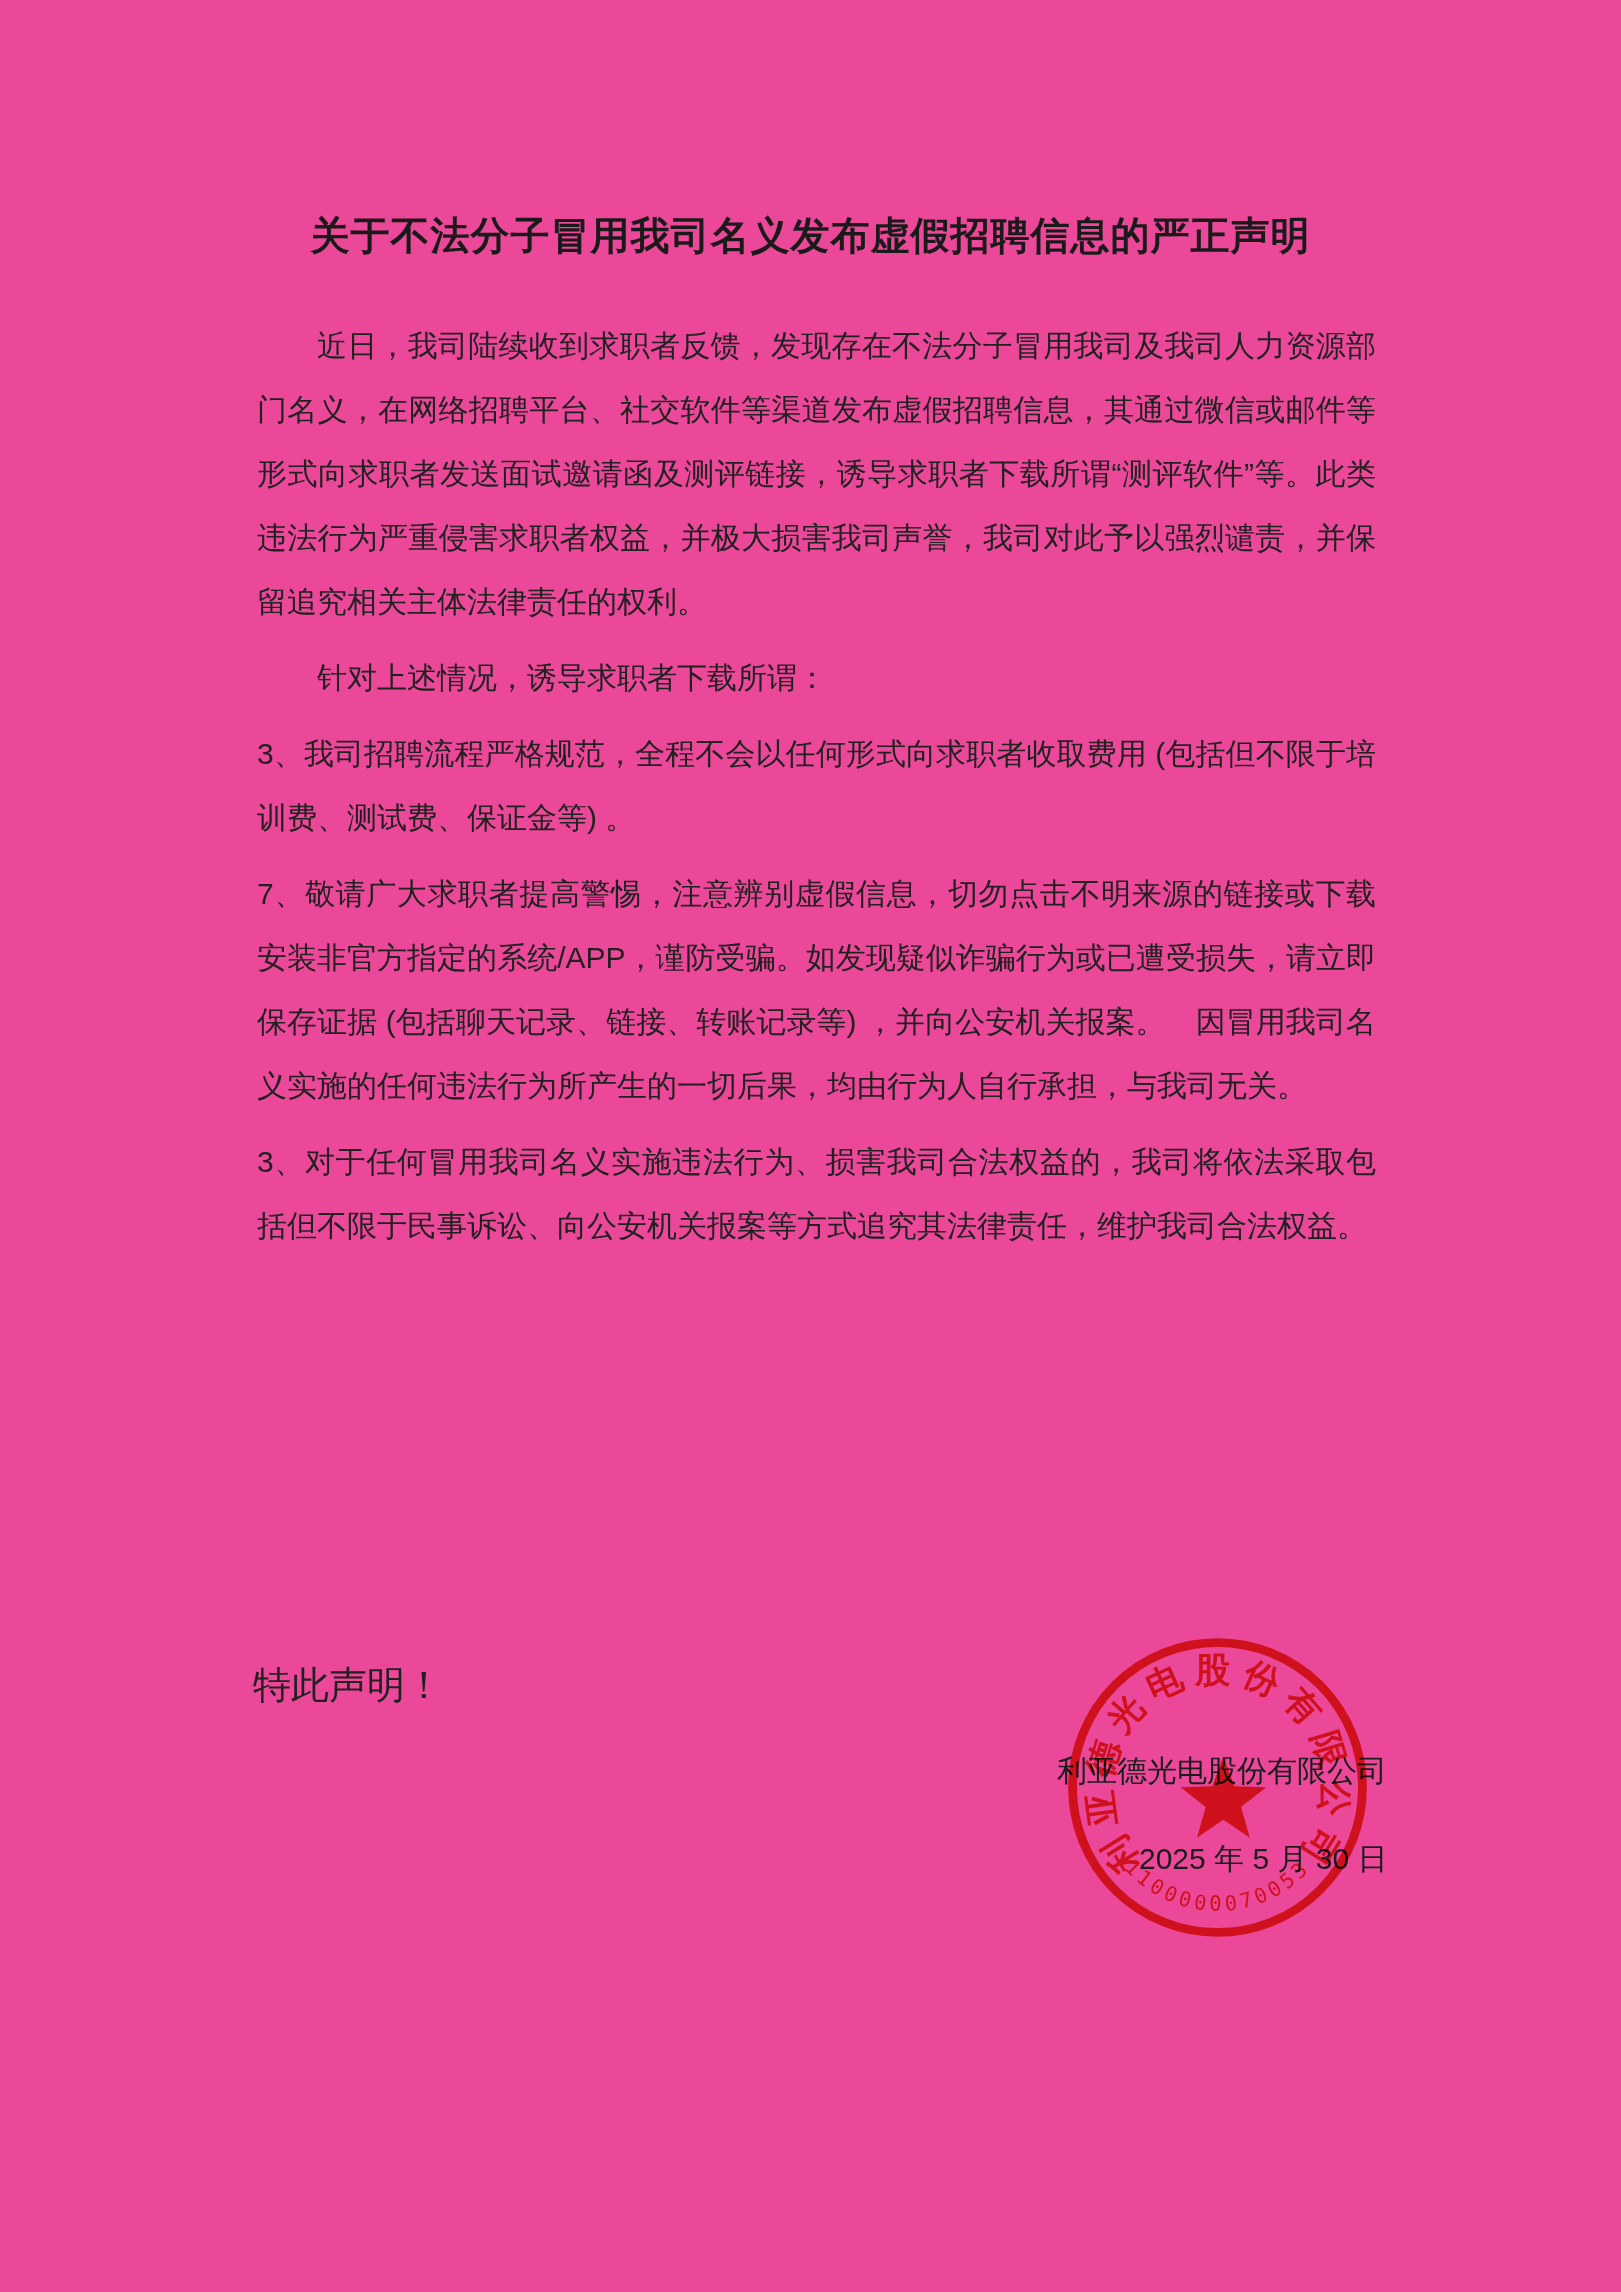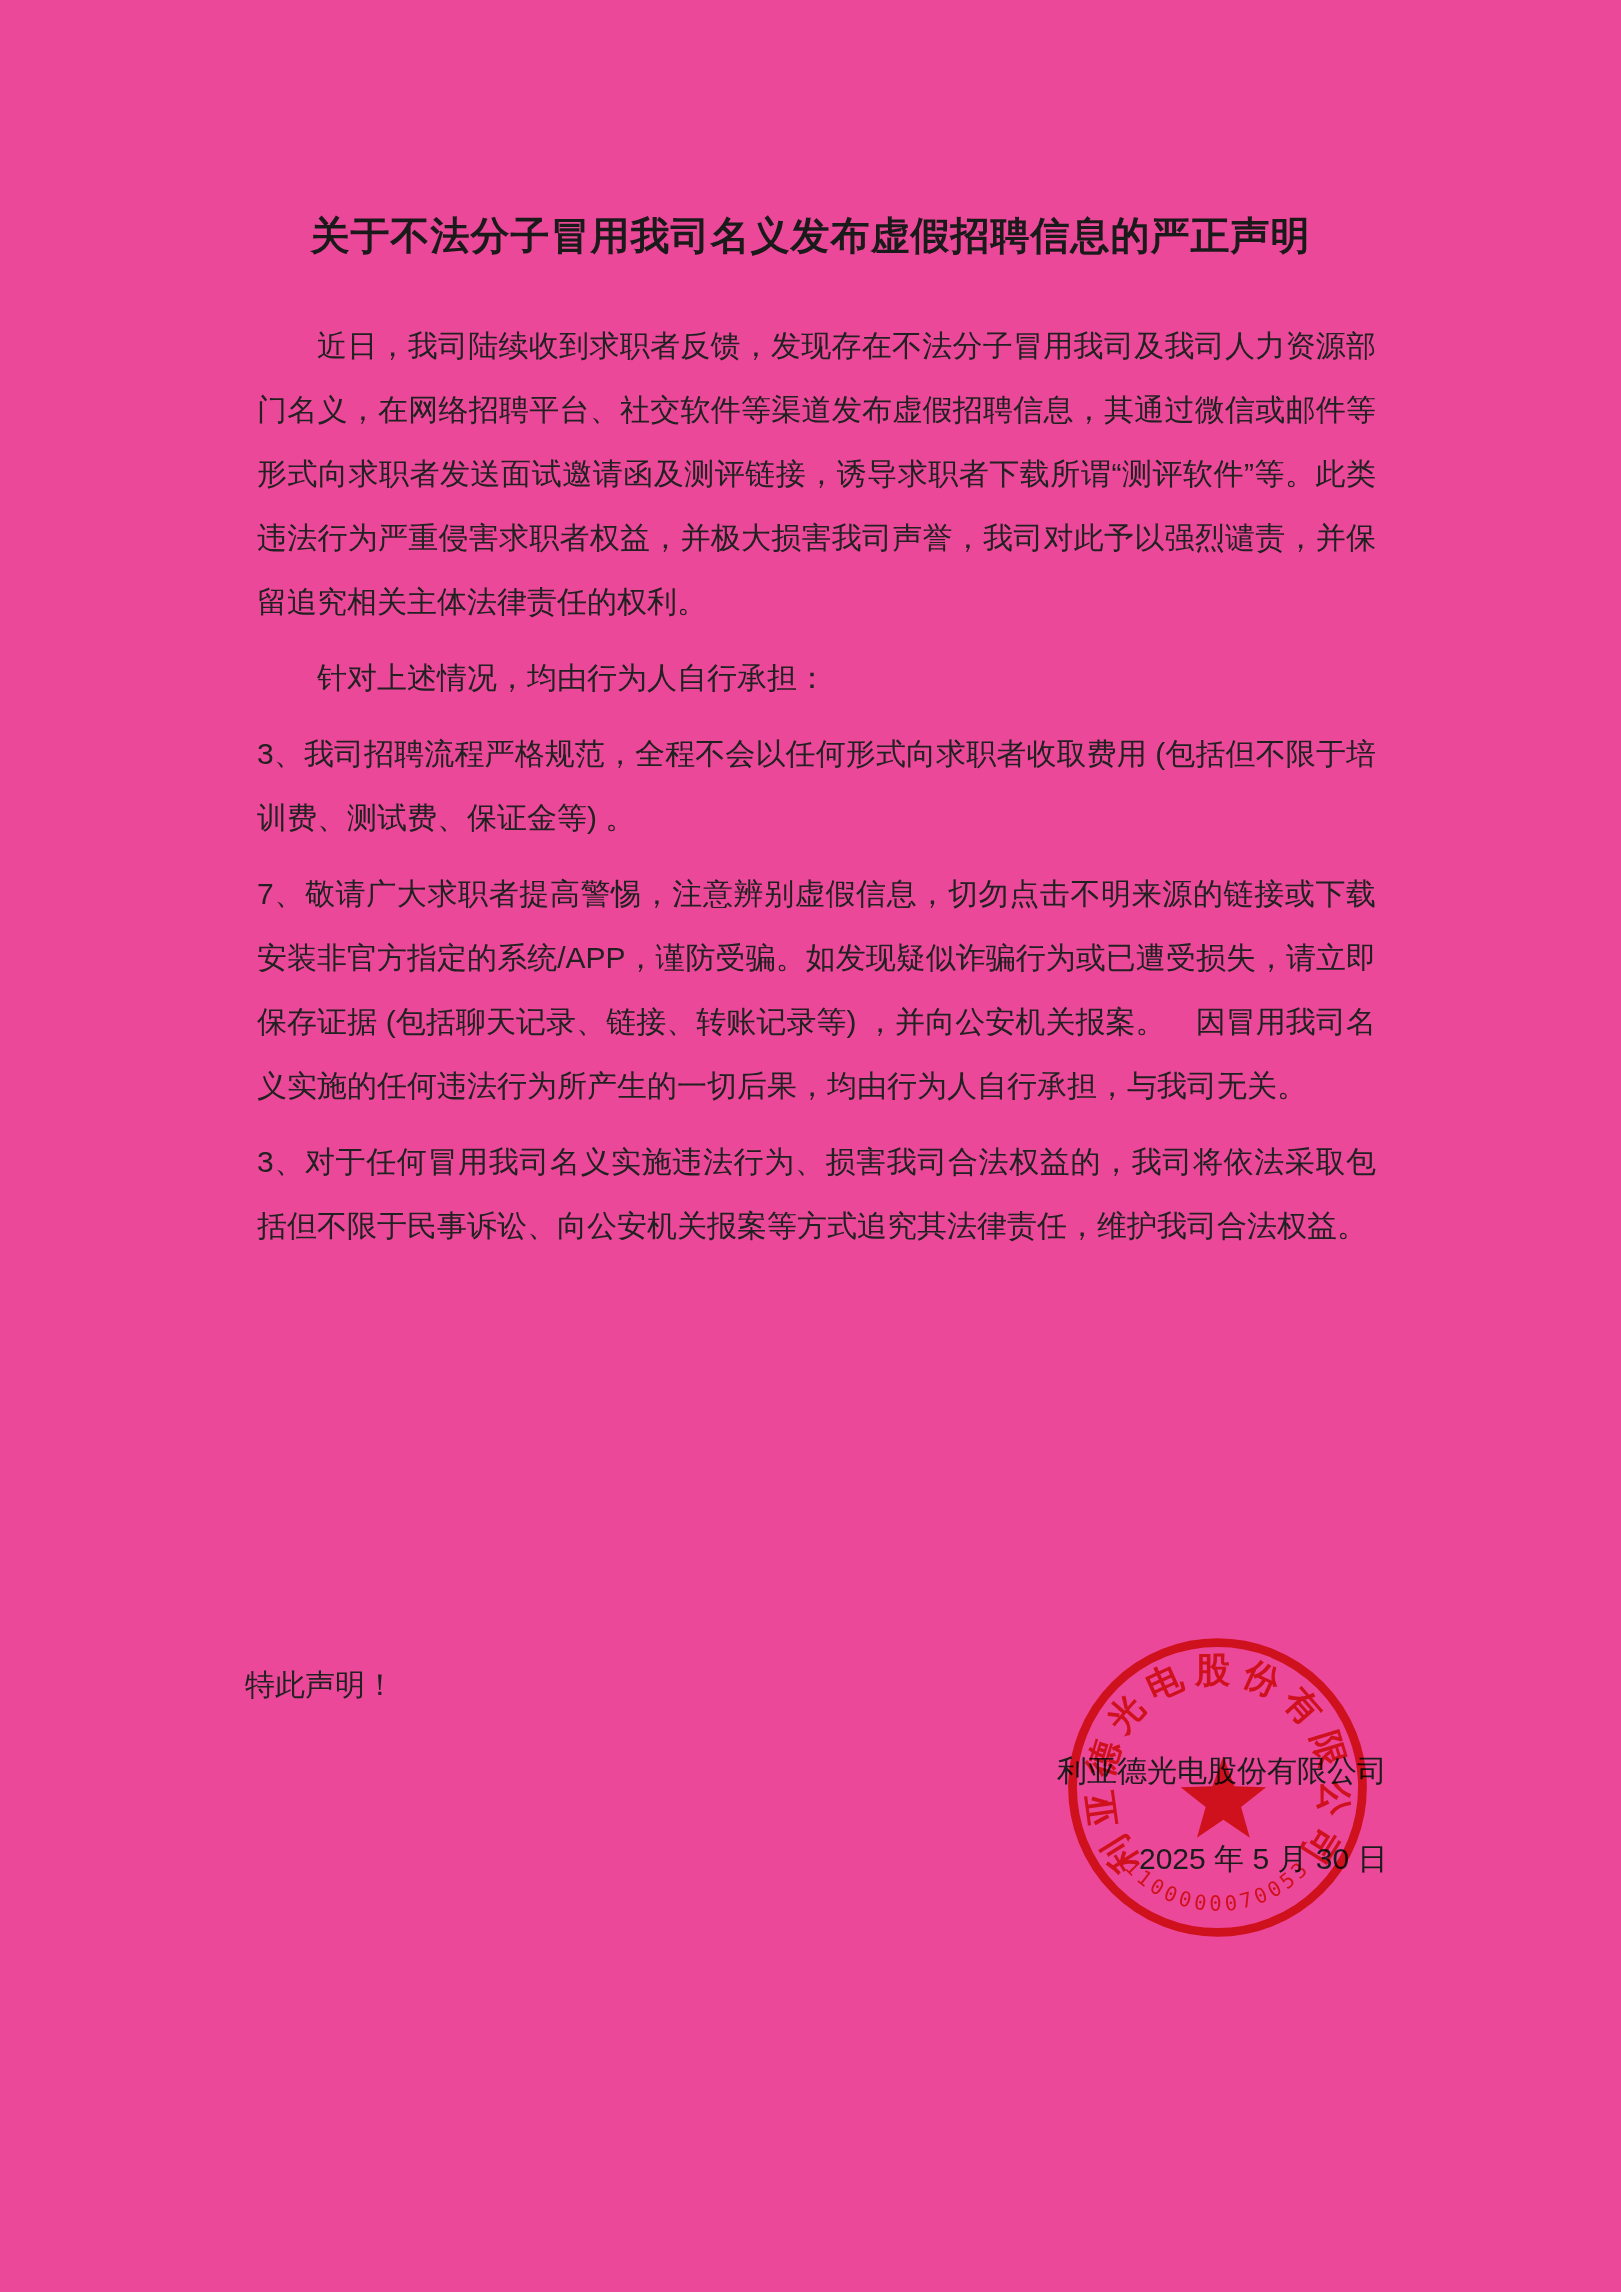--- a/index.html
+++ b/index.html
@@ -41,22 +41,22 @@
   }
   .body-text p {
     margin: 12px;
   }
   .body-text p.indent {
     text-indent: 2em;
   }
   .closing {
     position: absolute;
     top: 1653px;
-    left: 245px;
-    font-size: 30px;
+    left: 253px;
+    font-size: 38px;
     line-height: 64px;
     color: #212121;
   }
   .sig-company {
     position: absolute;
     top: 1747px;
     left: 1057px;
     font-size: 30px;
     line-height: 47px;
     color: #1c1c1c;
@@ -96,21 +96,21 @@
 </style>
 </head>
 <body>
 
 <div class="page">
 
   <h1 class="title">关于不法分子冒用我司名义发布虚假招聘信息的严正声明</h1>
 
   <div class="body-text">
     <p class="para indent">近日，我司陆续收到求职者反馈，发现存在不法分子冒用我司及我司人力资源部门名义，在网络招聘平台、社交软件等渠道发布虚假招聘信息，其通过微信或邮件等形式向求职者发送面试邀请函及测评链接，诱导求职者下载所谓“测评软件”等。此类违法行为严重侵害求职者权益，并极大损害我司声誉，我司对此予以强烈谴责，并保留追究相关主体法律责任的权利。</p>
-    <p class="para indent">针对上述情况，均由行为人自行承担：</p>
+    <p class="para indent">针对上述情况，诱导求职者下载所谓：</p>
     <p class="para">3、我司招聘流程严格规范，全程不会以任何形式向求职者收取费用 (包括但不限于培训费、测试费、保证金等) 。</p>
     <p class="para">7、敬请广大求职者提高警惕，注意辨别虚假信息，切勿点击不明来源的链接或下载安装非官方指定的系统/APP，谨防受骗。如发现疑似诈骗行为或已遭受损失，请立即保存证据 (包括聊天记录、链接、转账记录等) ，并向公安机关报案。　因冒用我司名义实施的任何违法行为所产生的一切后果，均由行为人自行承担，与我司无关。</p>
     <p class="para">3、对于任何冒用我司名义实施违法行为、损害我司合法权益的，我司将依法采取包括但不限于民事诉讼、向公安机关报案等方式追究其法律责任，维护我司合法权益。</p>
   </div>
 
   <div class="closing">特此声明！</div>
 
   <div class="sig-company">利亚德光电股份有限公司</div>
 
   <div class="sig-date">2025 年 5 月 30 日</div>

